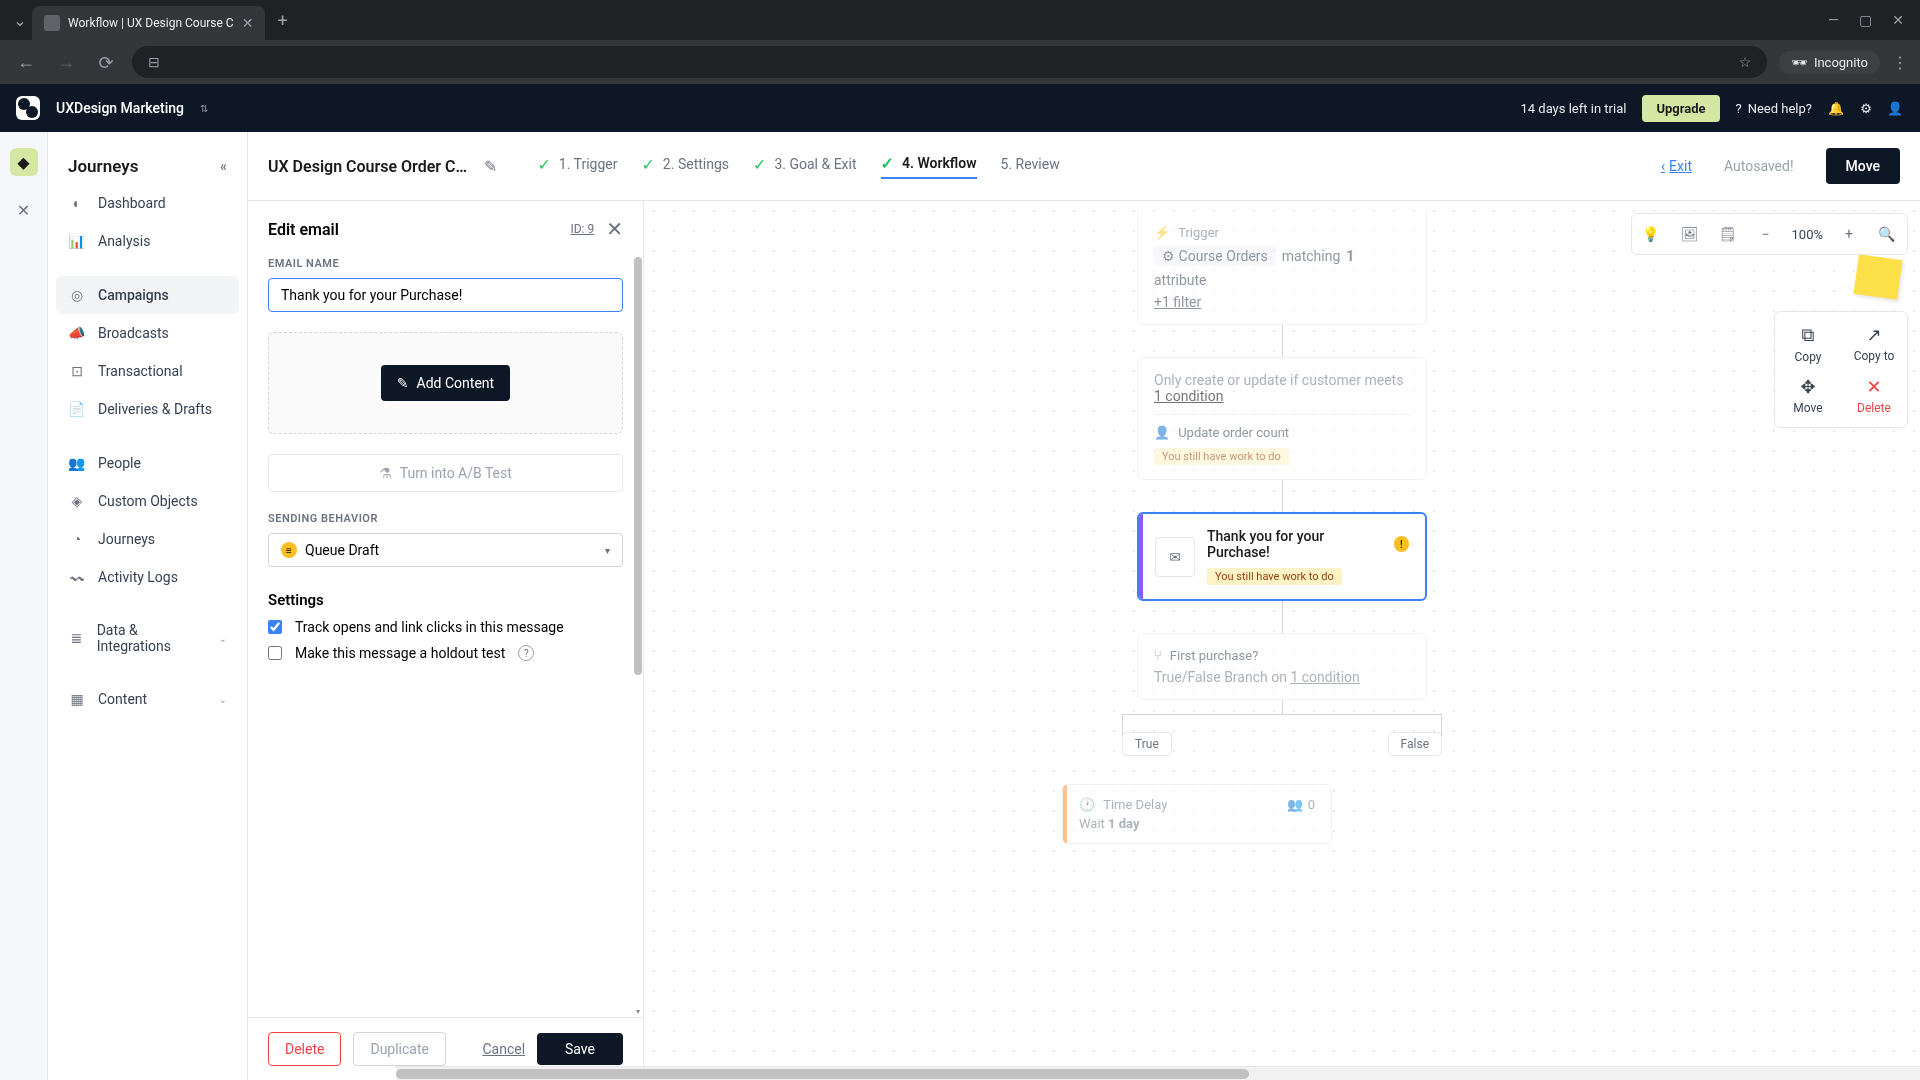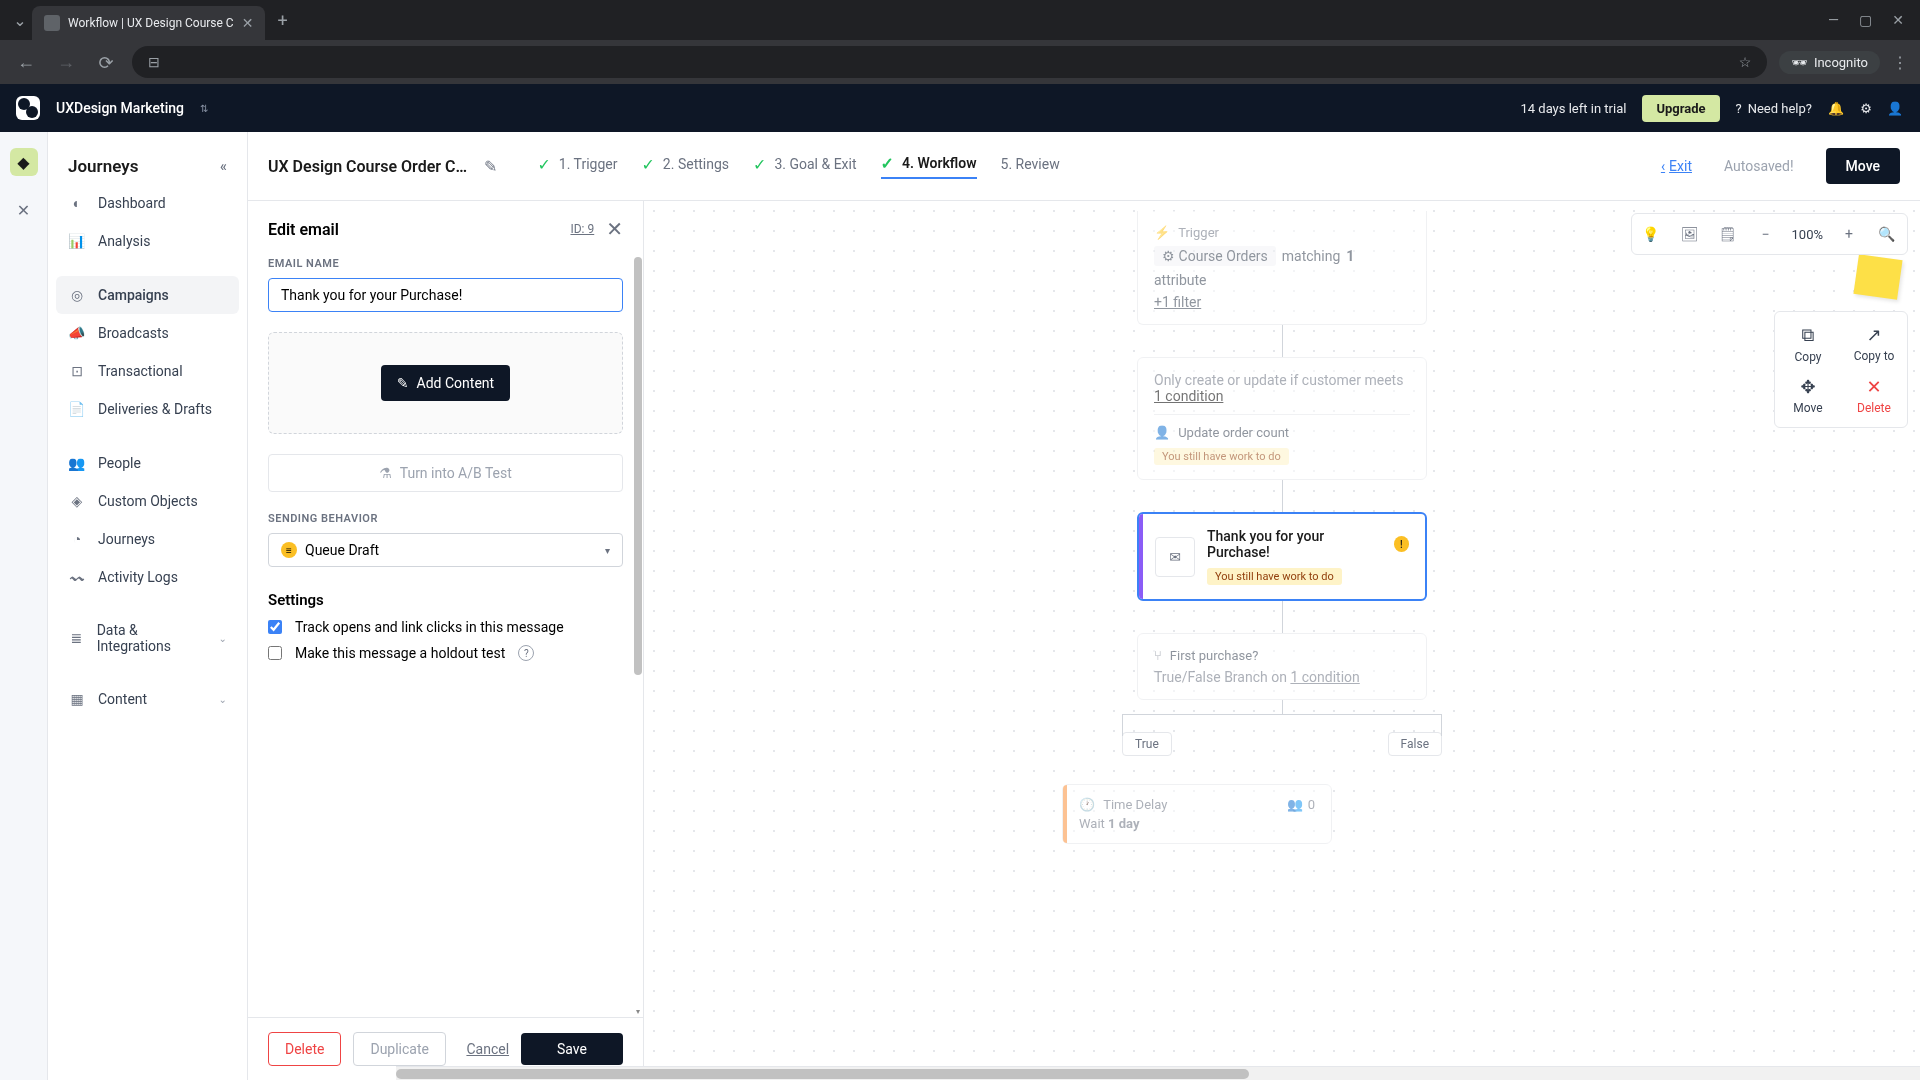--- a/index.html
+++ b/index.html
@@ -95,21 +95,21 @@
 .select-chevron { margin-left: auto; color: #6b7280; font-size: 10px; }
 .settings-heading { font-size: 15px; font-weight: 600; margin: 24px 0 0; }
 .checkbox-row { display: flex; align-items: center; gap: 13px; font-size: 14px; margin: 10px 0; }
 .checkbox-row input[type=checkbox] { width: 14px; height: 14px; accent-color: #3b82f6; }
 .help-icon { width: 16px; height: 16px; border: 1px solid #9ca3af; border-radius: 50%; display: inline-flex; align-items: center; justify-content: center; font-size: 10px; color: #6b7280; cursor: pointer; }
 
 .edit-panel-footer { border-top: 1px solid #e5e7eb; padding: 14px 20px; display: flex; align-items: center; gap: 12px; }
 .btn-delete { border: 1px solid #ef4444; color: #ef4444; background: #fff; padding: 8px 16px; border-radius: 4px; font-size: 14px; cursor: pointer; }
 .btn-duplicate { border: 1px solid #d1d5db; color: #9ca3af; background: #fff; padding: 8px 16px; border-radius: 4px; font-size: 14px; cursor: pointer; }
 .btn-cancel { margin-left: auto; color: #6b7280; font-size: 14px; cursor: pointer; background: none; border: none; text-decoration: underline; }
-.btn-save { background: #0e1726; color: #fff; border: none; padding: 8px 36px; border-radius: 4px; font-size: 14px; cursor: pointer; }
+.btn-save { background: #0e1726; color: #fff; border: none; padding: 8px 28px; border-radius: 4px; font-size: 14px; cursor: pointer; }
 
 
 .canvas { flex: 1; position: relative; background: #fff; background-image: radial-gradient(#e5e7eb 1px, transparent 1px); background-size: 20px 20px; overflow: hidden; }
 .canvas-toolbar { position: absolute; top: 12px; right: 12px; display: flex; gap: 6px; align-items: center; background: #fff; border: 1px solid #e5e7eb; border-radius: 6px; padding: 4px; z-index: 10; }
 .canvas-tool { width: 32px; height: 32px; display: flex; align-items: center; justify-content: center; cursor: pointer; color: #6b7280; border-radius: 4px; font-size: 14px; }
 .zoom-level { font-size: 13px; color: #374151; padding: 0 4px; }
 .sticky-note { position: absolute; top: 56px; right: 20px; width: 44px; height: 40px; background: #fde047; transform: rotate(8deg); box-shadow: 2px 2px 4px rgba(0,0,0,0.1); }
 
 .action-palette { position: absolute; top: 110px; right: 12px; background: #fff; border: 1px solid #e5e7eb; border-radius: 6px; padding: 8px; display: flex; flex-direction: column; gap: 4px; z-index: 10; }
 .palette-row { display: flex; gap: 16px; }

